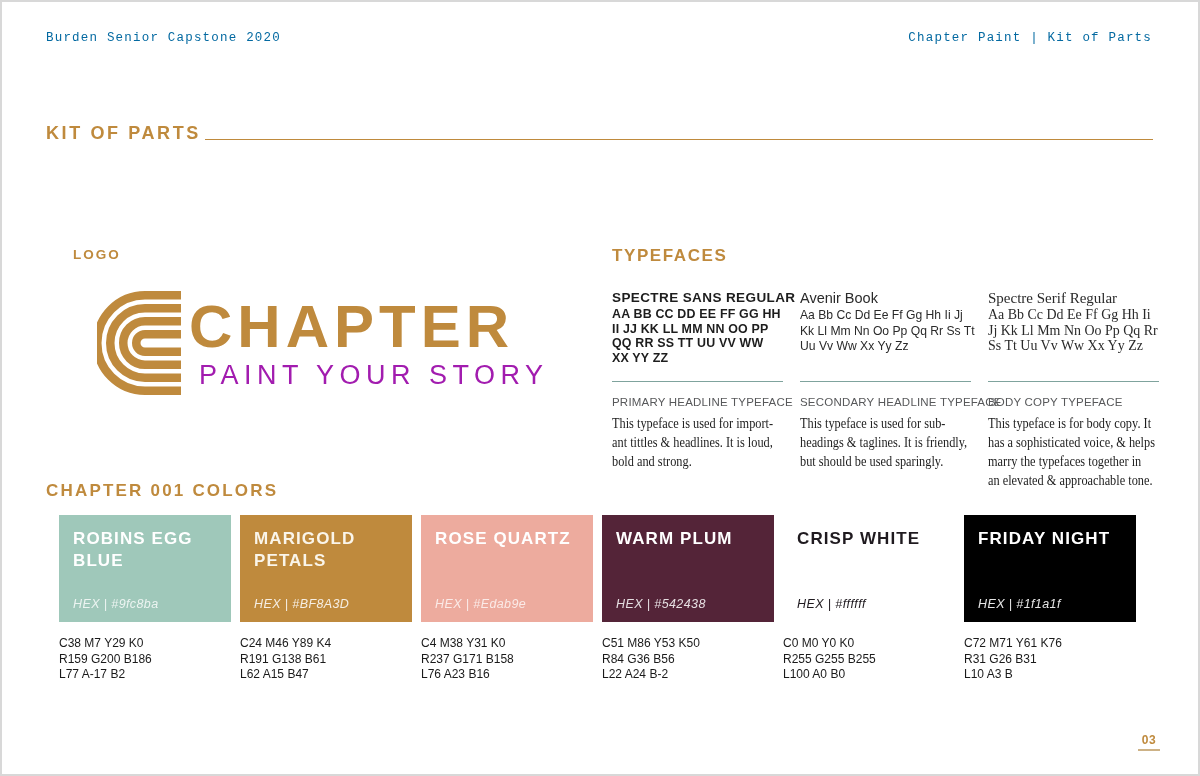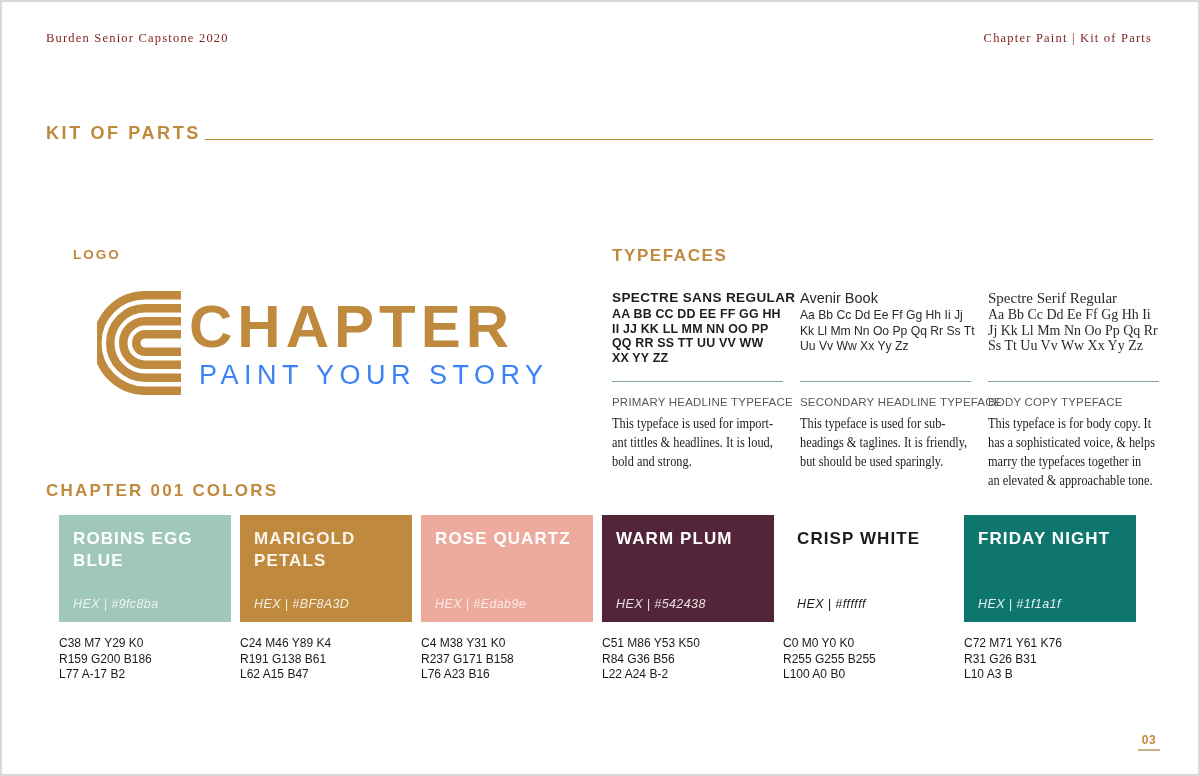--- a/index.html
+++ b/index.html
@@ -2,37 +2,37 @@
 <html><head>
 <meta charset="utf-8">
 <style>
   html,body { margin:0; padding:0; background:#efefef; }
   .page {
     position:relative; width:1200px; height:776px; background:#ffffff;
     border:2px solid #d8d8d8; box-sizing:border-box; overflow:hidden;
     font-family:"Liberation Sans", sans-serif;
   }
   
-  .hdr { position:absolute; top:29px; font-family:Liberation Serif, serif;
-         font-size:12.5px; color:#7f1d1d; letter-spacing:1.2px; }
+  .hdr { position:absolute; top:29px; font-family:Liberation Mono, monospace;
+         font-size:12.5px; color:#0369a1; letter-spacing:1.2px; }
   .hdr-left  { left:44px; }
   .hdr-right { right:46px; }
   
   .kit-title { position:absolute; left:44px; top:121px; font-size:18px; font-weight:bold;
                letter-spacing:2.6px; color:#bf8a3d; }
   .kit-rule  { position:absolute; left:203px; right:45px; top:137px; height:1px; background:#bf8a3d; }
   
   .logo-heading { position:absolute; left:44px; top:245px; font-size:13.5px; font-weight:bold;
                   letter-spacing:2px; color:#bf8a3d;padding-left:27px; }
   .logo-mark { position:absolute; left:95px; top:289px; width:84px; height:104px; }
   .logo-mark path { fill:none; stroke:#bf8a3d; stroke-width:8.5; }
   .wordmark { position:absolute; left:187px; top:295px; font-size:60px; line-height:1;
               font-weight:bold; letter-spacing:5px; color:#bf8a3d; white-space:nowrap; }
   .tagline  { position:absolute; left:197px; top:360px; font-size:27px; line-height:1;
-              font-weight:400; letter-spacing:5.5px; color:#3b82f6; white-space:nowrap; }
+              font-weight:400; letter-spacing:5.5px; color:#a21caf; white-space:nowrap; }
   
   .tf-heading { position:absolute; left:610px; top:244px; font-size:17px; font-weight:bold;
                 letter-spacing:1.6px; color:#bf8a3d; }
   .tf-cols { position:absolute; left:610px; top:272px; width:548px; display:flex; gap:17px; }
   .tf-col  { position:relative; width:171px; height:240px; flex:0 0 171px; }
   .tf-name      { position:absolute; top:16px; left:0; white-space:nowrap; }
   .tf-name-sans { font-size:13.5px; font-weight:bold; color:#1d1d1d; letter-spacing:0.4px; }
   .tf-name-book { font-size:14.5px; color:#2a2a2a; }
   .tf-name-serif{ font-family:"Liberation Serif", serif; font-size:15px; color:#2a2a2a; }
   .tf-specimen  { position:absolute; top:33px; left:0; transform-origin:left top; }
@@ -215,21 +215,21 @@
         <div class="sw-hex" style="color: rgb(31, 26, 31);">HEX | #ffffff</div>
       </div>
       <div class="sw-vals">
         <div>C0 M0 Y0 K0</div>
         <div>R255 G255 B255</div>
         <div>L100 A0 B0</div>
       </div>
     </div>
 
     <div class="swatch">
-      <div class="sw-card" style="background: #0f766e; color: rgb(255, 255, 255);">
+      <div class="sw-card" style="background: #000000; color: rgb(255, 255, 255);">
         <div class="sw-name">
           <div>FRIDAY NIGHT</div>
           <div></div>
         </div>
         <div class="sw-hex" style="color: rgba(255, 255, 255, 0.9);">HEX | #1f1a1f</div>
       </div>
       <div class="sw-vals">
         <div>C72 M71 Y61 K76</div>
         <div>R31 G26 B31</div>
         <div>L10 A3 B</div>

